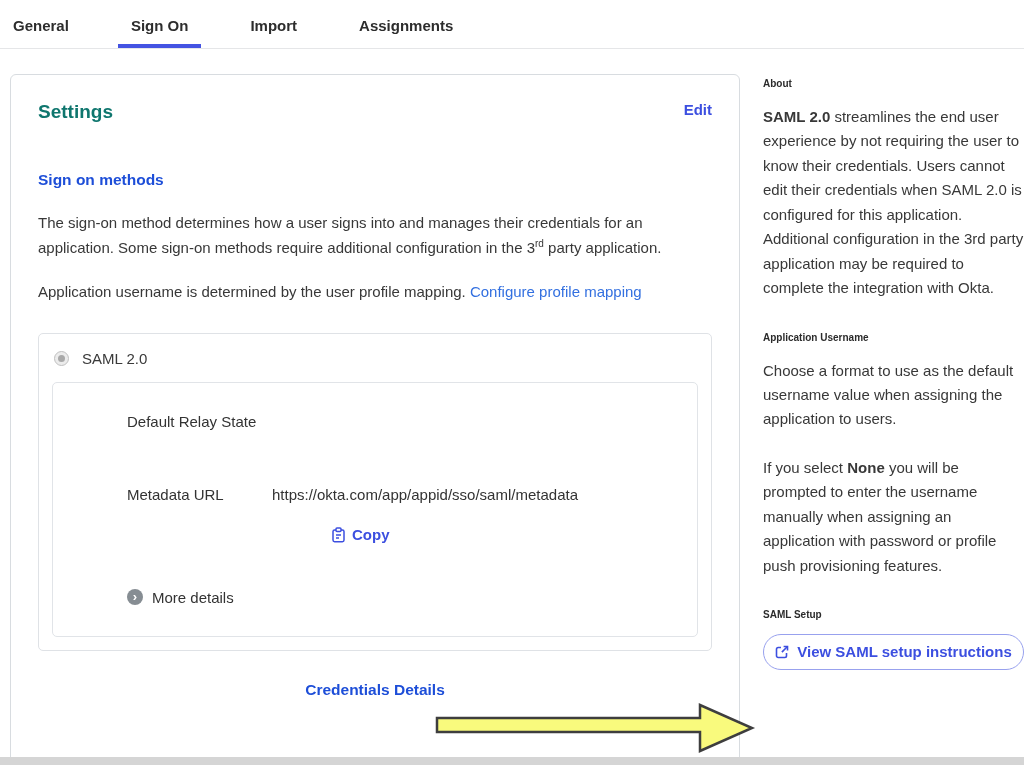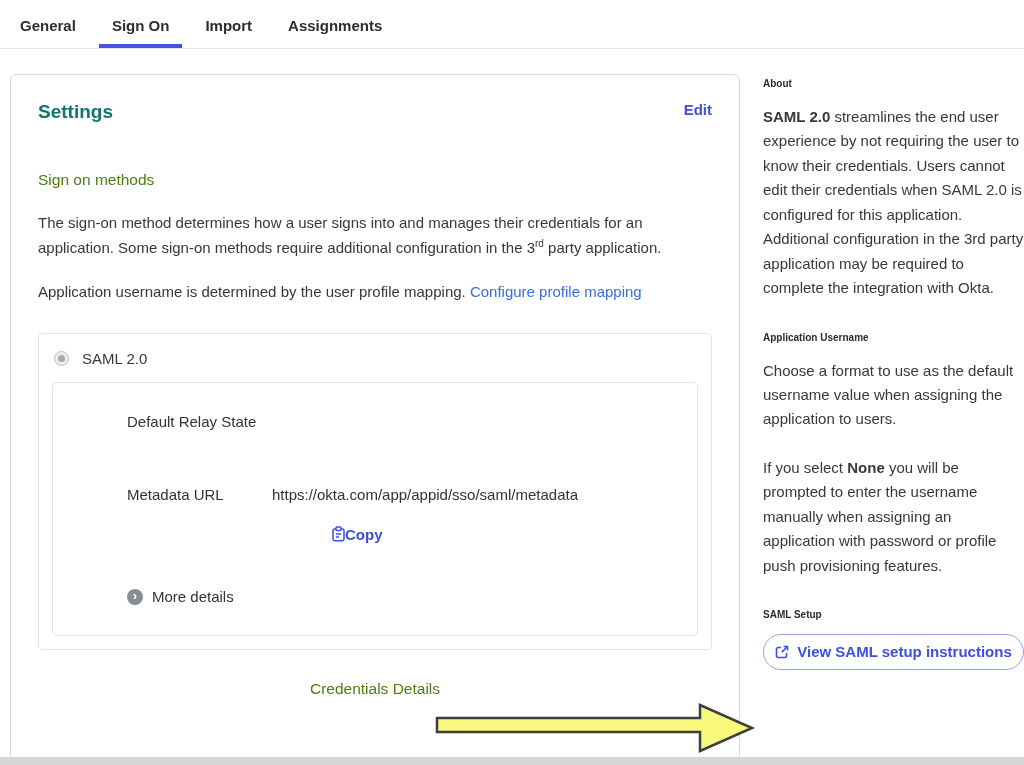--- a/index.html
+++ b/index.html
@@ -3,53 +3,53 @@
 <meta charset="utf-8">
 <style>
   * { box-sizing: border-box; }
   html,body { margin:0; padding:0; }
   body {
     width:1024px; height:765px; overflow:hidden; position:relative;
     background:#fff; color:#333;
     font-family:"Liberation Sans", sans-serif;
   }
   
-  .tabbar { display:flex; padding:9px 0 0 7px; border-bottom:1px solid #e5e6e8; }
+  .tabbar { display:flex; padding:9px 0 0 0; border-bottom:1px solid #e5e6e8;gap:26px; }
   .tab {
     padding:8px 13px 10px; margin-right:10px;
     font-size:15px; font-weight:700; color:#2d2d2d; cursor:pointer;
     border-bottom:4px solid transparent;
   }
   .tab.active { border-bottom-color:#4453e2; }
   
   .content { display:flex; align-items:flex-start; padding-left:10px; }
   .card {
     width:730px; flex:none; margin-top:25px; margin-right:23px;
     border:1px solid #d8dce0; border-radius:6px; background:#fff;
     padding:26px 27px; height:1100px;
   }
   
   .card-head { display:flex; justify-content:space-between; align-items:flex-start; margin-bottom:48px; }
   .card-head h1 { margin:0; font-size:19px; font-weight:700; color:#0f766e; }
   .link-indigo { color:#3c4fe0; font-weight:700; font-size:15px; text-decoration:none; cursor:pointer; }
-  .h2 { font-size:15.5px; font-weight:400; margin:0 0 22px; color:#4d7c0f; }
+  .h2 { font-size:15.5px; font-weight:700; margin:0 0 22px; color:#1d4ed8; }
   .desc { font-size:15px; line-height:1.64; margin:0 0 20px; max-width:658px; color:#383838; }
   .desc sup { font-size:10px; }
   .link-blue { color:#3370e0; text-decoration:none; cursor:pointer; }
   .saml-box { border:1px solid #dfe2e6; border-radius:5px; margin-top:28px; padding:14px 13px 13px; }
   .radio-row { display:flex; align-items:center; gap:13px; font-size:15px; color:#3a3a3a; padding:2px 2px 15px; }
   .radio { width:15px; height:15px; flex:none; border-radius:50%; border:1px solid #c0c0c0; background:#ececec; position:relative; display:inline-block; }
   .radio::after { content:""; position:absolute; inset:3px; border-radius:50%; background:#a9a9a9; }
   .inner-box { border:1px solid #e1e4e8; border-radius:5px; padding:30px 74px; }
   .relay { font-size:15px; margin-bottom:56px; color:#333; }
   .h3 { font-size:15.5px; font-weight:700; margin:0 0 33px; color:#242424; }
   .meta-row { display:flex; font-size:15px; margin-bottom:23px; }
   .meta-label { width:145px; flex:none; }
   .copy-row { margin-left:205px; margin-bottom:40px; }
-  .icon-link { display:inline-flex; align-items:center; }
+  .icon-link { display:inline-flex; align-items:flex-end; gap:7px; }
   .more { display:inline-flex; align-items:center; gap:9px; font-size:15px; cursor:pointer; color:#333; }
   .chev-circle {
     width:16px; height:16px; flex:none; border-radius:50%; background:#868d93; color:#fff;
     display:flex; align-items:center; justify-content:center;
     font-size:13px; font-weight:700; line-height:1; padding-bottom:2px;
   }
   .cred-heading { margin:30px 0 0;text-align:center; }
   
   .sidebar { width:261px; flex:none; padding-top:29px; font-size:15px; color:#383838; }
   .sb-h { font-size:10px; font-weight:700; color:#2b2b2b; margin:0 0 16px; }

